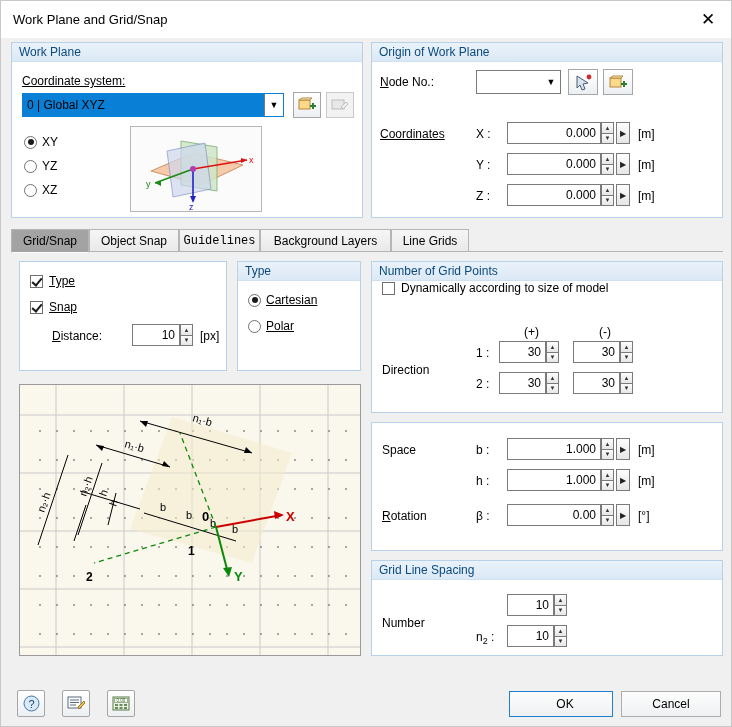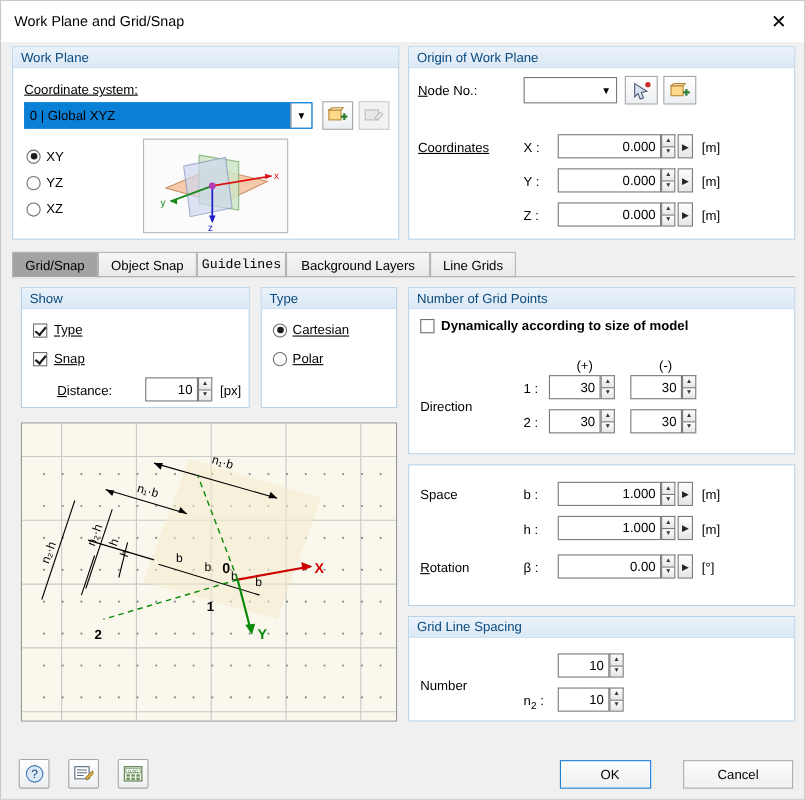--- a/index.html
+++ b/index.html
@@ -279,21 +279,20 @@
     <div class="tab" style="left:249px;width:131px;">
       <span>Background Layers</span>
     </div>
     <div class="tab" style="left:380px;width:78px;">
       <span>Line Grids</span>
     </div>
   </div>
   <div class="tabline"></div>
 
   <div class="group" style="left:18px;top:260px;width:208px;height:110px;">
-    <div class="ghdr">Show</div>
     <div class="gbody">
       <div class="check on" style="left:10px;top:12px;">
         <span class="box"></span>
         <span class="u">Type</span>
       </div>
       <div class="check on" style="left:10px;top:38px;">
         <span class="box"></span>
         <span class="u">Snap</span>
       </div>
       <div class="lbl" style="left:32px;top:67px;"><span class="u">D</span><span>istance:</span></div>
@@ -546,21 +545,21 @@
         <line x1="196" y1="142" x2="74" y2="178"></line>
       </g>
       <text x="168" y="170" font-size="12" font-weight="bold">1</text>
       <text x="66" y="196" font-size="12" font-weight="bold">2</text>
     </svg>
   </div>
 
   <div class="group" style="left:370px;top:260px;width:352px;height:152px;">
     <div class="ghdr">Number of Grid Points</div>
     <div class="gbody">
-      <div class="check" style="left:10px;top:8px;font-weight:bold;">
+      <div class="check" style="left:10px;top:0;">
         <span class="box"></span>
         <span>Dynamically according to size of model</span>
       </div>
       <div class="lbl" style="left:152px;top:44px;">(+)</div>
       <div class="lbl" style="left:227px;top:44px;">(-)</div>
       <div class="lbl" style="left:10px;top:82px;">Direction</div>
 
       <div class="lbl" style="left:104px;top:65px;">1 :</div>
       <input class="txt" style="left: 127px; top: 60px; width: 47px;" value="30">
       <div class="spin" style="left:174px;top:60px;">
@@ -662,21 +661,21 @@
           <rect x="3" y="8" width="3" height="2"></rect>
           <rect x="7.5" y="8" width="3" height="2"></rect>
           <rect x="12" y="8" width="3" height="2"></rect>
           <rect x="3" y="11" width="3" height="2"></rect>
           <rect x="7.5" y="11" width="3" height="2"></rect>
           <rect x="12" y="11" width="3" height="2"></rect>
         </g>
     </svg>
   </div>
 
-  <div class="btn default" style="left:508px;top:690px;width:83px;height:26px;padding-left:8px;">
+  <div class="btn default" style="left:508px;top:690px;width:104px;height:26px;padding-left:8px;">
     <span>OK</span>
   </div>
   <div class="btn" style="left:620px;top:690px;width:100px;height:26px;">
     <span>Cancel</span>
   </div>
 
   <div class="statusbar"></div>
 </div>
 
 </body></html>

